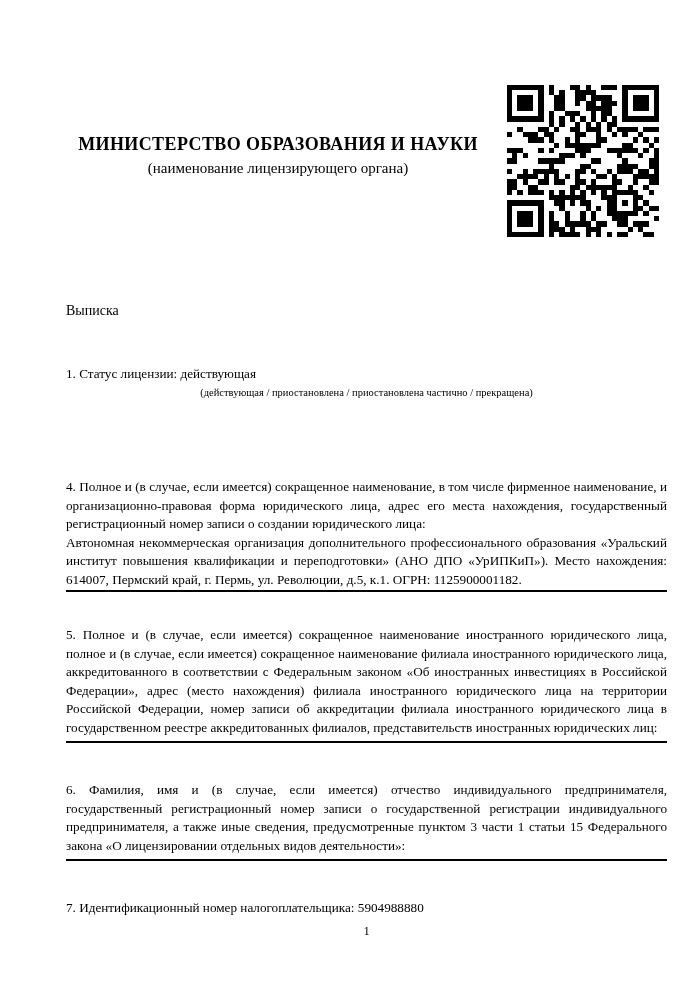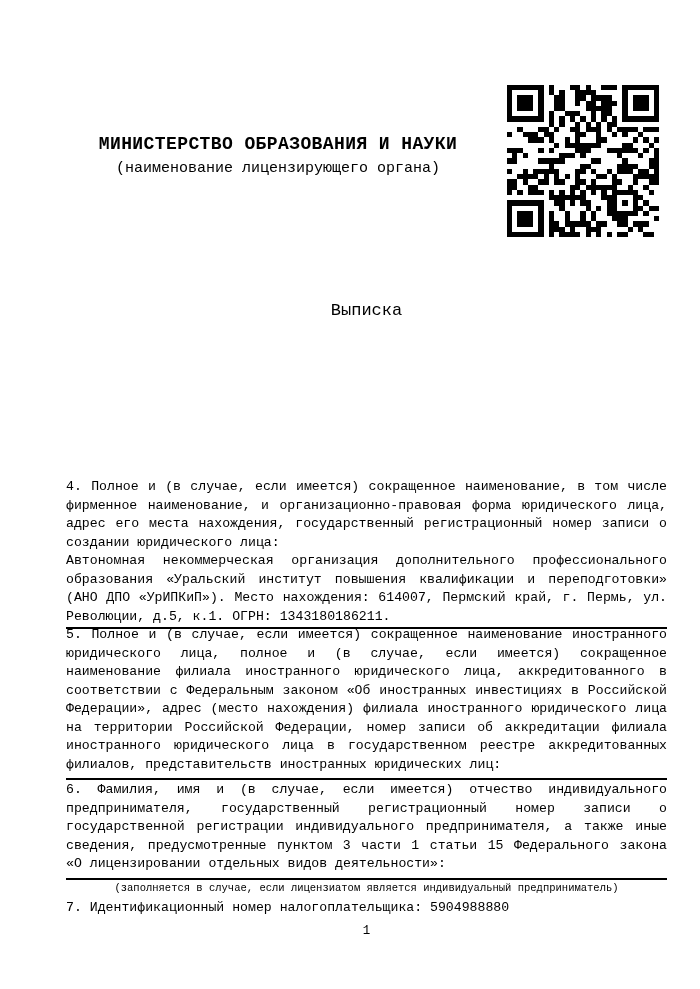--- a/index.html
+++ b/index.html
@@ -2,40 +2,40 @@
 <html><head>
 <meta charset="utf-8">
 <style>
   * { margin:0; padding:0; box-sizing:border-box; }
   html,body { background:#ffffff; }
   .page {
     position:relative;
     width:700px; height:989px;
     background:#ffffff;
     color:#000;
-    font-family:Liberation Mono, monospace;
+    font-family:Liberation Serif, serif;
     overflow:hidden;
   }
   .header-text {
     position:absolute; left:62px; top:130px; width:432px;
     text-align:center;
   }
   .ministry-line {
     font-weight:bold; font-size:18px; line-height:29px;
     letter-spacing:0.4px; white-space:nowrap;
   }
   .ministry-caption { font-size:15px; line-height:13px; margin-top:3px; }
   .qr {
     position:absolute; left:507px; top:85px;
     width:152px; height:152px;
     shape-rendering:crispEdges; fill:#000;
   }
   .doc-title {
     position:absolute; left:66px; top:301px; width:601px;
-    text-align:center; font-size:17px; line-height:20px;
+    text-align:left; font-size:14px; line-height:20px;
   }
   .item {
     position:absolute; left:66px; width:601px;
     font-size:13.2px; line-height:20px;
   }
   .para { line-height:18.5px; }
   .just { text-align:justify; }
   .caption {
     text-align:center; font-size:10.5px; line-height:13px;
     margin-top:2px;
@@ -475,38 +475,41 @@
       <rect x="21" y="28" width="1" height="1"></rect>
       <rect x="22" y="28" width="1" height="1"></rect>
       <rect x="26" y="28" width="1" height="1"></rect>
       <rect x="27" y="28" width="1" height="1"></rect>
     </svg>
 
   <div class="doc-title">
     <div>Выписка</div>
   </div>
 
+  <div class="item" style="top:364px">
+    <div>1. Статус лицензии: действующая</div>
+    <div class="caption">(действующая / приостановлена / приостановлена частично / прекращена)</div>
+  </div>
 
 
 
   <div class="item para" style="top:478px">
     <div class="just">4. Полное и (в случае, если имеется) сокращенное наименование, в том числе фирменное наименование, и организационно-правовая форма юридического лица, адрес его места нахождения, государственный регистрационный номер записи о создании юридического лица:</div>
-    <div class="just">Автономная некоммерческая организация дополнительного профессионального образования «Уральский институт повышения квалификации и переподготовки» (АНО ДПО «УрИПКиП»). Место нахождения: 614007, Пермский край, г. Пермь, ул. Революции, д.5, к.1. ОГРН: 1343180186211.</div>
+    <div class="just">Автономная некоммерческая организация дополнительного профессионального образования «Уральский институт повышения квалификации и переподготовки» (АНО ДПО «УрИПКиП»). Место нахождения: 614007, Пермский край, г. Пермь, ул. Революции, д.5, к.1. ОГРН: 1125900001182.</div>
     <div class="rule rule-gap0"></div>
   </div>
 
   <div class="item para" style="top:626px">
     <div class="just">5. Полное и (в случае, если имеется) сокращенное наименование иностранного юридического лица, полное и (в случае, если имеется) сокращенное наименование филиала иностранного юридического лица, аккредитованного в соответствии с Федеральным законом «Об иностранных инвестициях в Российской Федерации», адрес (место нахождения) филиала иностранного юридического лица на территории Российской Федерации, номер записи об аккредитации филиала иностранного юридического лица в государственном реестре аккредитованных филиалов, представительств иностранных юридических лиц:</div>
     <div class="rule rule-gap4"></div>
   </div>
 
   <div class="item para" style="top:781px">
     <div class="just">6. Фамилия, имя и (в случае, если имеется) отчество индивидуального предпринимателя, государственный регистрационный номер записи о государственной регистрации индивидуального предпринимателя, а также иные сведения, предусмотренные пунктом 3 части 1 статьи 15 Федерального закона «О лицензировании отдельных видов деятельности»:</div>
     <div class="rule rule-gap4"></div>
-    <div class="caption">(заполняется в случае, если лицензиатом является индивидуальный предприниматель)</div>
   </div>
 
   <div class="item" style="top:898px">
     <div>7. Идентификационный номер налогоплательщика: 5904988880</div>
   </div>
 
   <div class="page-number">1</div>
 
 </div>
 

